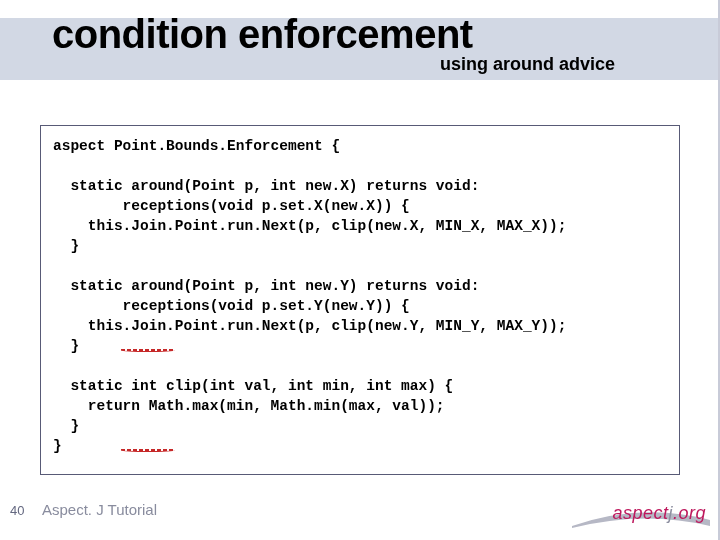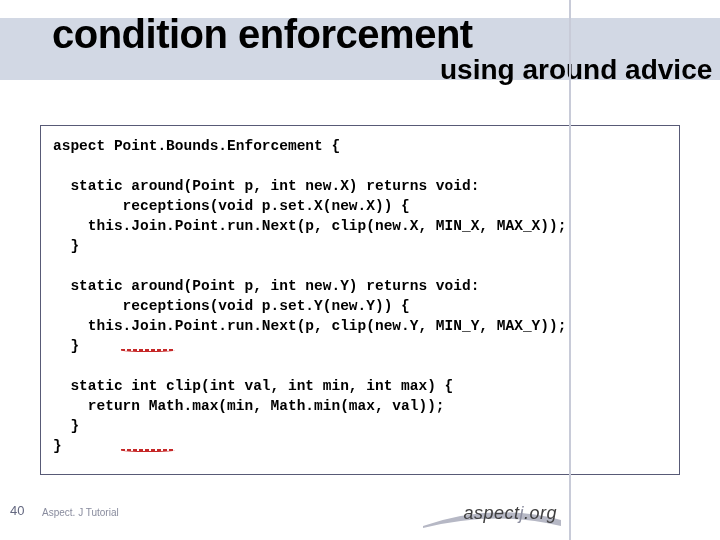--- a/index.html
+++ b/index.html
@@ -1,30 +1,30 @@
 <!DOCTYPE html>
 <html><head>
 <meta charset="utf-8">
 <style>
   * { margin: 0; padding: 0; box-sizing: border-box; }
   html, body { width: 720px; height: 540px; overflow: hidden; font-family: Arial, Helvetica, sans-serif; background: #fff; }
-  .slide { position: relative; width: 571px; height: 540px; background: #fff; }
+  .slide { position: relative; width: 720px; height: 540px; background: #fff; }
   .title-band { position: absolute; left: 0; top: 18px; width: 720px; height: 62px; background: #d2d8e4; }
   .title-band .title { position: absolute; left: 52px; top: -6px; font-size: 40px; font-weight: bold; color: #000; letter-spacing: -0.5px; }
-  .title-band .subtitle { position: absolute; left: 440px; top: 36px; font-size: 28px; font-weight: bold; color: #000; }
+  .title-band .subtitle { position: absolute; left: 440px; top: 36px; font-size: 18px; font-weight: bold; color: #000; }
   .code-box { position: absolute; left: 40px; top: 125px; width: 640px; height: 350px; border: 1.5px solid #585a76; background: #fff; padding: 10px 12px; }
   .code-box pre { font-family: "Courier New", Courier, monospace; font-size: 14.5px; line-height: 20px; white-space: pre; color: #000; font-weight: bold; }
   .squiggle { position: absolute; height: 3px; background: repeating-linear-gradient(90deg, #c62828 0 4px, transparent 4px 6px); border-bottom: 1px solid #c62828; border-radius: 0 0 50% 50%; }
   .sq1 { left: 80px; top: 223px; width: 54px; }
   .sq2 { left: 80px; top: 323px; width: 54px; }
   .page-num { position: absolute; left: 10px; bottom: 22px; font-size: 13px; color: #646880; }
-  .footer-text { position: absolute; left: 42px; bottom: 22px; font-size: 10px; color: #898c9e; }
+  .footer-text { position: absolute; left: 42px; bottom: 22px; font-size: 15px; color: #898c9e; }
   .logo { position: absolute; right: 8px; bottom: 8px; width: 140px; height: 36px; }
   .logo .aj { position: absolute; right: 6px; bottom: 8px; font-size: 18px; font-style: italic; color: #9d9fad; letter-spacing: 0.5px; }
-  .logo .aj .a { color: #404040; }
+  .logo .aj .a { color: #be185d; }
   .logo .aj .j { color: #8d8fa0; }
   .logo .swoosh { position: absolute; right: 2px; bottom: 4px; width: 138px; height: 22px; }
   .right-border { position: absolute; right: 0; top: 0; width: 2px; height: 540px; background: #c8cbd8; }
 </style>
 </head>
 <body>
 
 <div class="slide">
   <div class="title-band">
     <div class="title">condition enforcement</div>

